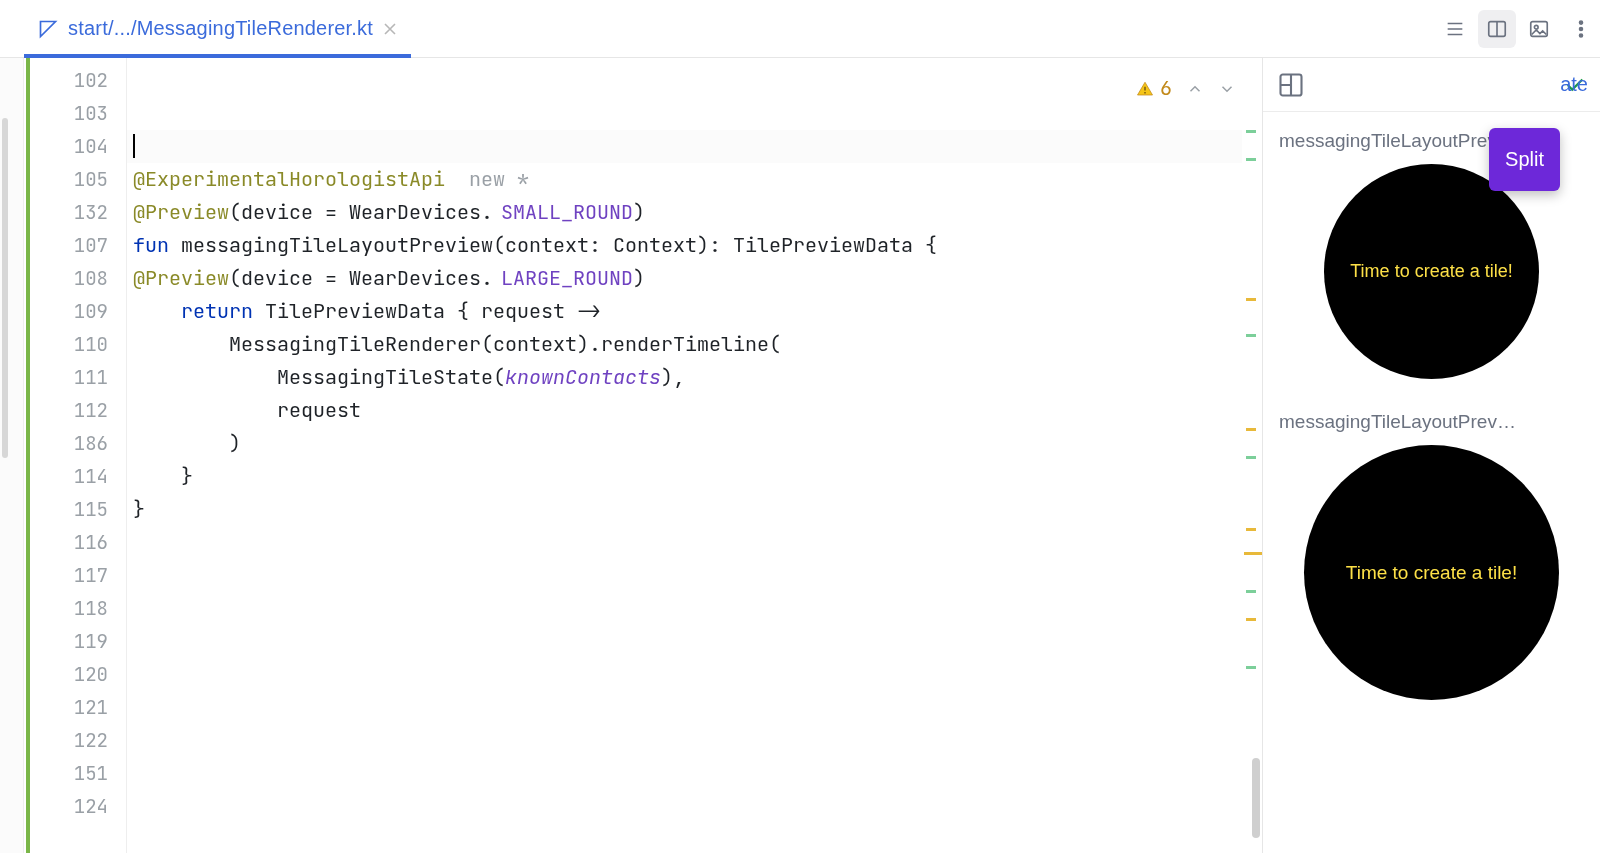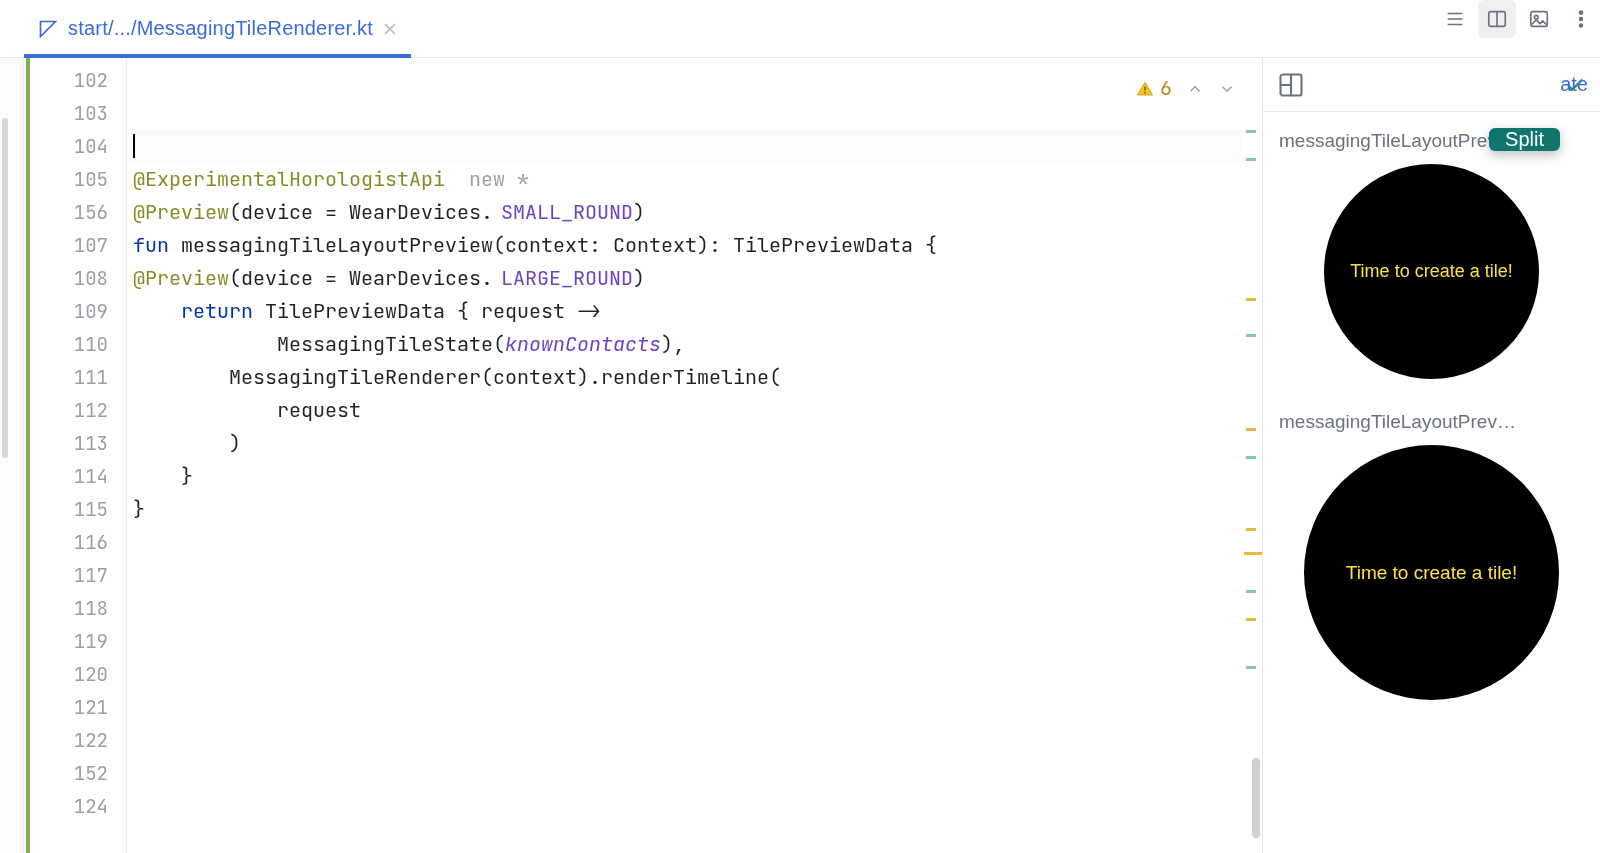--- a/index.html
+++ b/index.html
@@ -6,21 +6,21 @@
 html, body {
   width: 1600px;
   height: 853px;
   font-family: -apple-system, BlinkMacSystemFont, "Segoe UI", sans-serif;
   background: #fff;
   overflow: hidden;
 }
 .root { display: flex; flex-direction: column; width: 100%; height: 100%; }
 .tabbar {
   display: flex;
-  align-items: flex-start;
+  align-items: center;
   height: 58px;
   border-bottom: 1px solid #e6e6e6;
   padding-left: 24px;
   position: relative;
 }
 .tab {
   display: flex;
   align-items: center;
   gap: 10px;
   padding: 0 14px;
@@ -148,22 +148,22 @@
 .preview-head .pv-ic { width: 28px; height: 28px; color:#6b7280;}
 .preview-head .space { flex:1; }
 .preview-head .check { width: 22px; height: 22px; color:#1a9a4a;}
 .ate {
   position: absolute; right: 12px;
   font-size: 20px; color:#3b6bdb;
 }
 
 .tooltip {
   position: absolute; top: 70px; right: 40px;
-  background: #0f766e; color: #fff; font-size: 20px;
-  padding: 0 16px; border-radius: 6px;
+  background: #6d28d9; color: #fff; font-size: 20px;
+  padding: 20px 16px; border-radius: 6px;
   box-shadow: 0 4px 12px rgba(0,0,0,.25);
   z-index: 10;
 }
 
 .preview-body {
   flex:1; overflow:hidden; padding: 18px 16px;
   display:flex; flex-direction:column; gap: 32px;
 }
 .preview-item .label {
   font-size: 19px; color:#6b7280; margin-bottom: 12px;
@@ -238,38 +238,38 @@
 
       <div class="gutter">
         <div class="vcs">
             <div class="vcs-strip"></div>
           </div>
         <div class="linenos">
           <div>102</div>
           <div>103</div>
           <div>104</div>
           <div>105</div>
-          <div>156</div>
+          <div>132</div>
           <div>107</div>
           <div>108</div>
           <div>109</div>
           <div>110</div>
           <div>111</div>
           <div>112</div>
-          <div>113</div>
+          <div>186</div>
           <div>114</div>
           <div>115</div>
           <div>116</div>
           <div>117</div>
           <div>118</div>
           <div>119</div>
           <div>120</div>
           <div>121</div>
           <div>122</div>
-          <div>152</div>
+          <div>151</div>
           <div>124</div>
         </div>
       </div>
 
       <div class="code">
         <div class="ins-right">
           <span class="warn">
             <svg viewBox="0 0 24 24">
                 <path d="M12 3 L22 20 H2 Z" fill="#f5c518" stroke="#c28a1b"></path>
                 <rect x="11" y="9" width="2" height="5" fill="#7a5b0f"></rect>
@@ -286,22 +286,22 @@
         </div>
 
         <div class="row"></div>
         <div class="row"></div>
         <div class="row cursor-row caret"></div>
         <div class="row"><span class="tok-ann">@ExperimentalHorologistApi</span><span class="tok-hint">  new *</span></div>
         <div class="row"><span class="tok-ann">@Preview</span><span>(device = WearDevices.</span><span class="tok-str">SMALL_ROUND</span><span>)</span></div>
         <div class="row"><span class="tok-kw">fun </span><span>messagingTileLayoutPreview</span><span>(context: Context): TilePreviewData {</span></div>
         <div class="row"><span class="tok-ann">@Preview</span><span>(device = WearDevices.</span><span class="tok-str">LARGE_ROUND</span><span>)</span></div>
         <div class="row"><span class="tok-kw">    return </span><span>TilePreviewData { request -&gt;</span></div>
+        <div class="row"><span>        MessagingTileRenderer(context).renderTimeline(</span></div>
         <div class="row"><span>            MessagingTileState(</span><span class="tok-param">knownContacts</span><span>),</span></div>
-        <div class="row"><span>        MessagingTileRenderer(context).renderTimeline(</span></div>
         <div class="row"><span>            request</span></div>
         <div class="row"><span>        )</span></div>
         <div class="row"><span>    }</span></div>
         <div class="row"><span>}</span></div>
         <div class="row"></div>
         <div class="row"></div>
         <div class="row"></div>
         <div class="row"></div>
         <div class="row"></div>
         <div class="row"></div>

